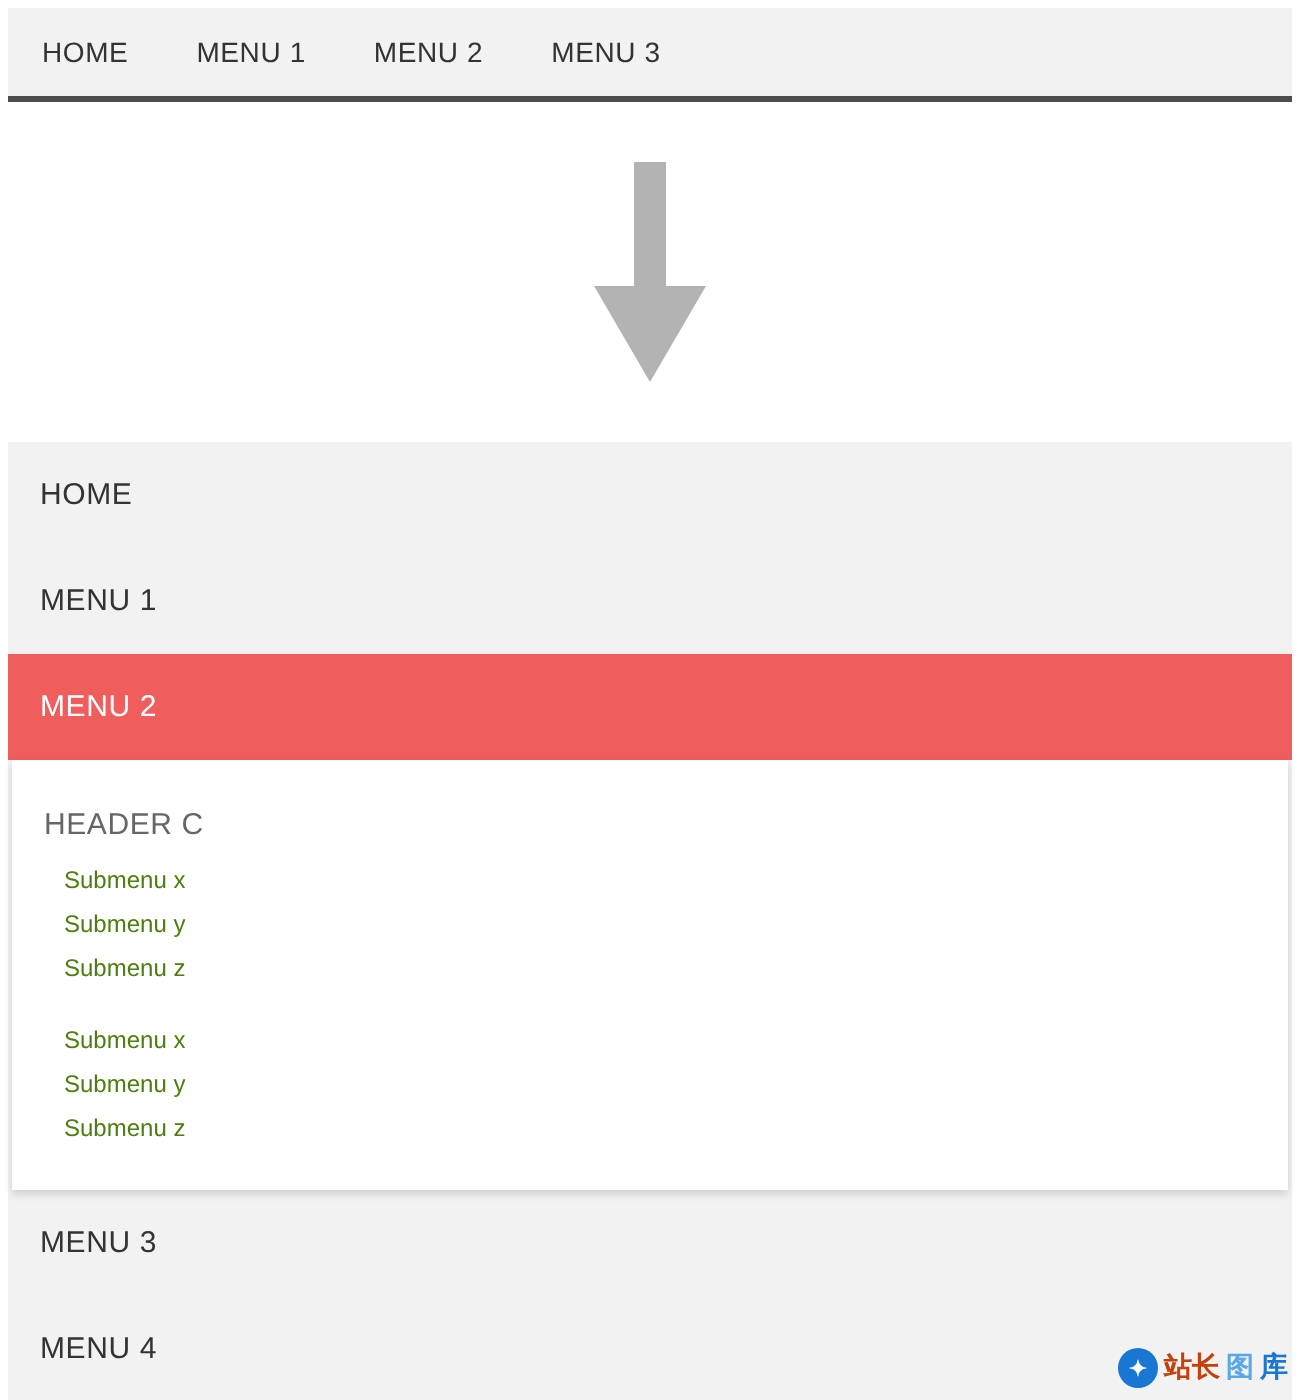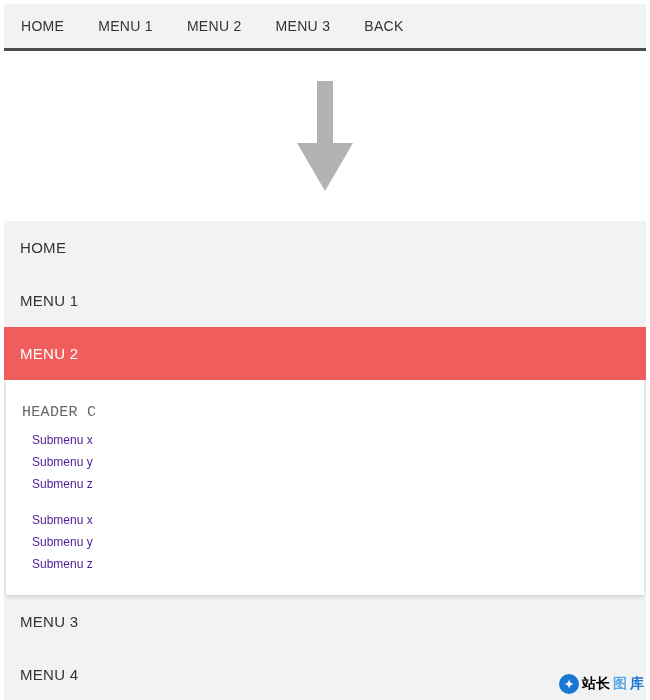--- a/index.html
+++ b/index.html
@@ -49,25 +49,24 @@
       background: #ffffff;
       padding: 14px 16px 20px 16px;
       box-shadow: 0 2px 4px rgba(0,0,0,0.15);
       margin: 0 2px;
     }
     .sub-header {
       font-size: 15px;
       color: #666;
       padding: 10px 0 8px 0;
       letter-spacing: 0.3px;
-      font-family: Liberation Mono, monospace;
     }
     .sub-link {
       font-size: 12px;
-      color: #4c1d95;
+      color: #4d7c0f;
       padding: 4px 0 4px 10px;
       cursor: pointer;
     }
     .sub-group + .sub-group { margin-top: 14px; }
     .watermark {
       position: absolute;
       right: 6px;
       bottom: 6px;
       display: flex;
       align-items: center;
@@ -79,33 +78,32 @@
       width: 20px; height: 20px;
       border-radius: 50%;
       background: #1976d2;
       display: flex;
       align-items: center;
       justify-content: center;
       color: #fff;
       font-size: 11px;
       font-weight: bold;
     }
-    .wm-text1 { color: #000000; }
+    .wm-text1 { color: #c2410c; }
     .wm-text2 { color: #5aa9e6; }
     .wm-text3 { color: #1976d2; }
   </style>
 </head>
 <body>
 
 <div class="top-nav">
   <div class="top-nav-item">HOME</div>
   <div class="top-nav-item">MENU 1</div>
   <div class="top-nav-item">MENU 2</div>
   <div class="top-nav-item">MENU 3</div>
-  <div class="top-nav-item">BACK</div>
 </div>
 
 <div class="arrow-container">
   <svg width="56" height="110" viewBox="0 0 56 110">
     <path d="M20 0 L36 0 L36 62 L56 62 L28 110 L0 62 L20 62 Z" fill="#b3b3b3"></path>
   </svg>
 </div>
 
 <div class="vertical-menu">
   <div class="v-item">HOME</div>

